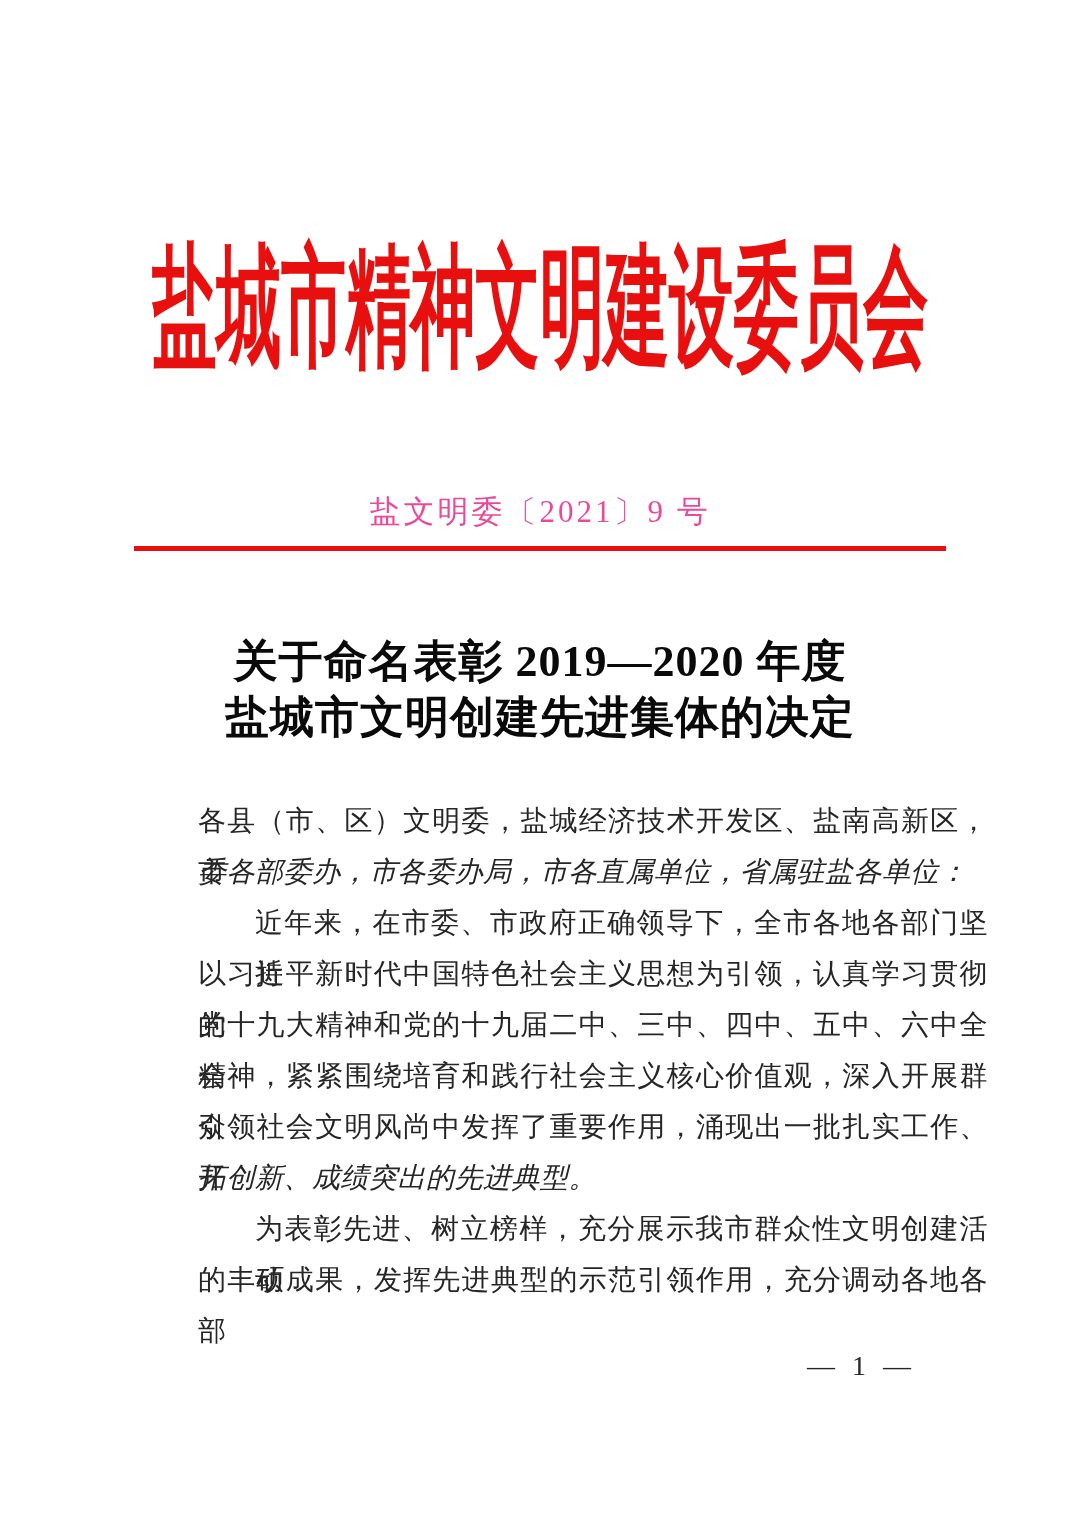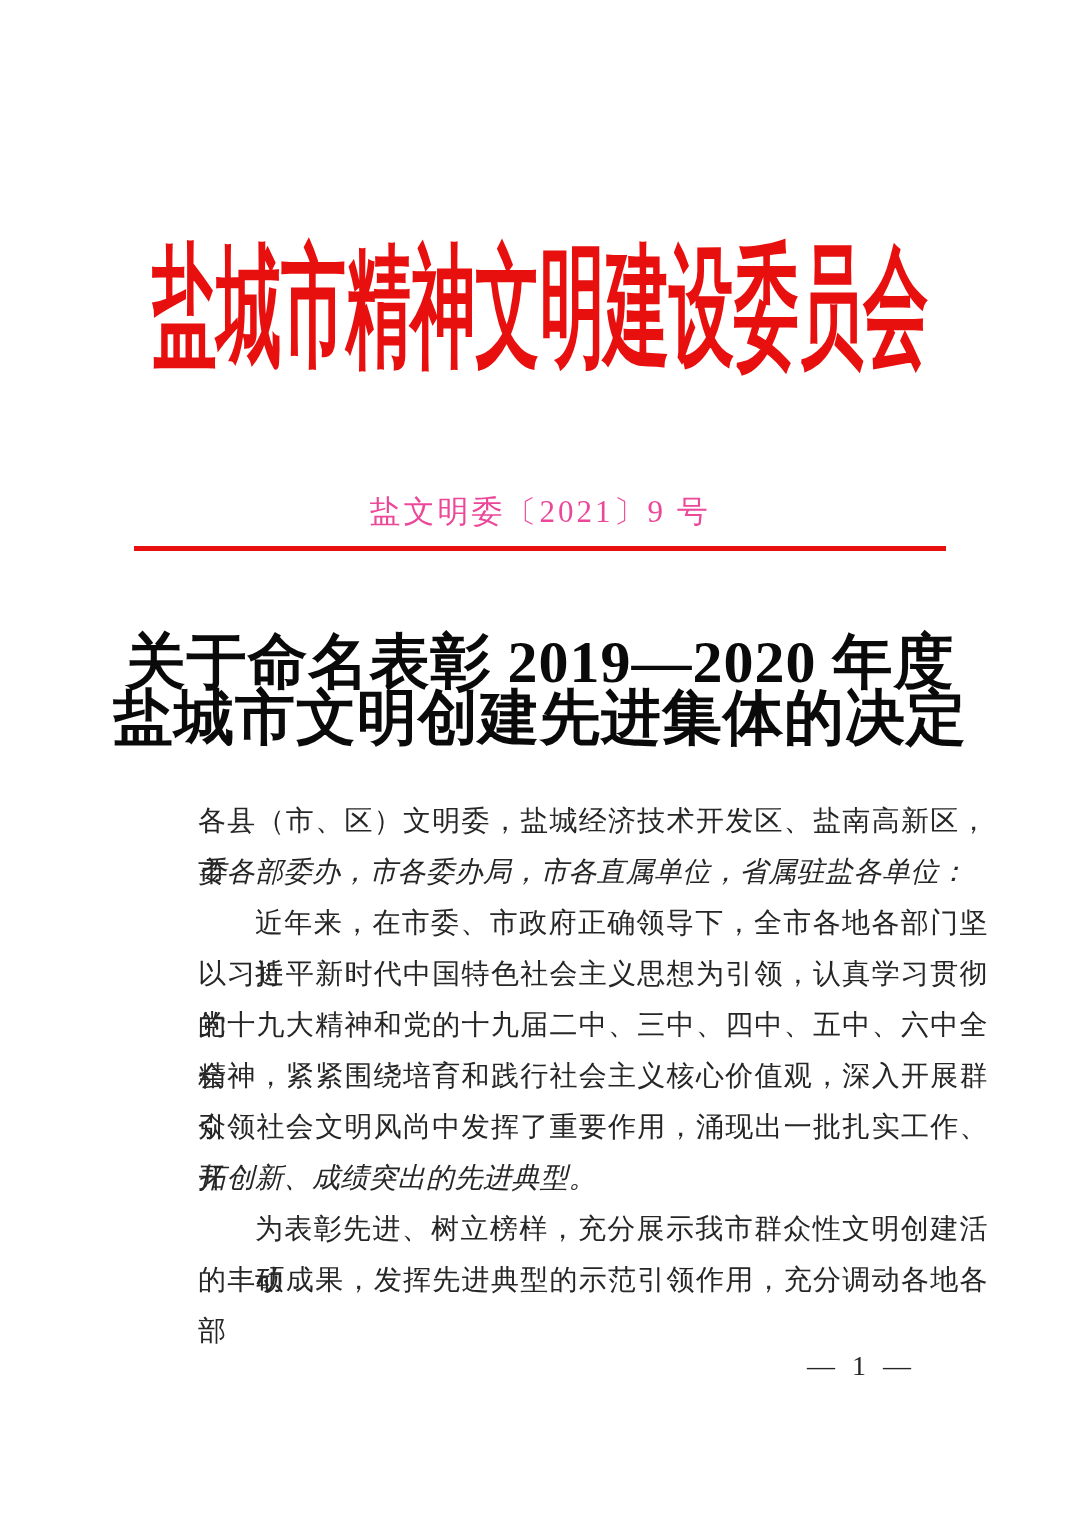--- a/index.html
+++ b/index.html
@@ -57,21 +57,21 @@
     height: 5px;
     background: #e8100f;
   }
   
   .doc-title {
     position: absolute;
     top: 634px;
     left: 0;
     width: 1080px;
     text-align: center;
-    font-size: 60px;
+    font-size: 44px;
     font-weight: bold;
     line-height: 56px;
     color: #0a0a0a;
     letter-spacing: 1px;
   }
   
   .body-block {
     position: absolute;
     top: 795px;
     left: 154px;

